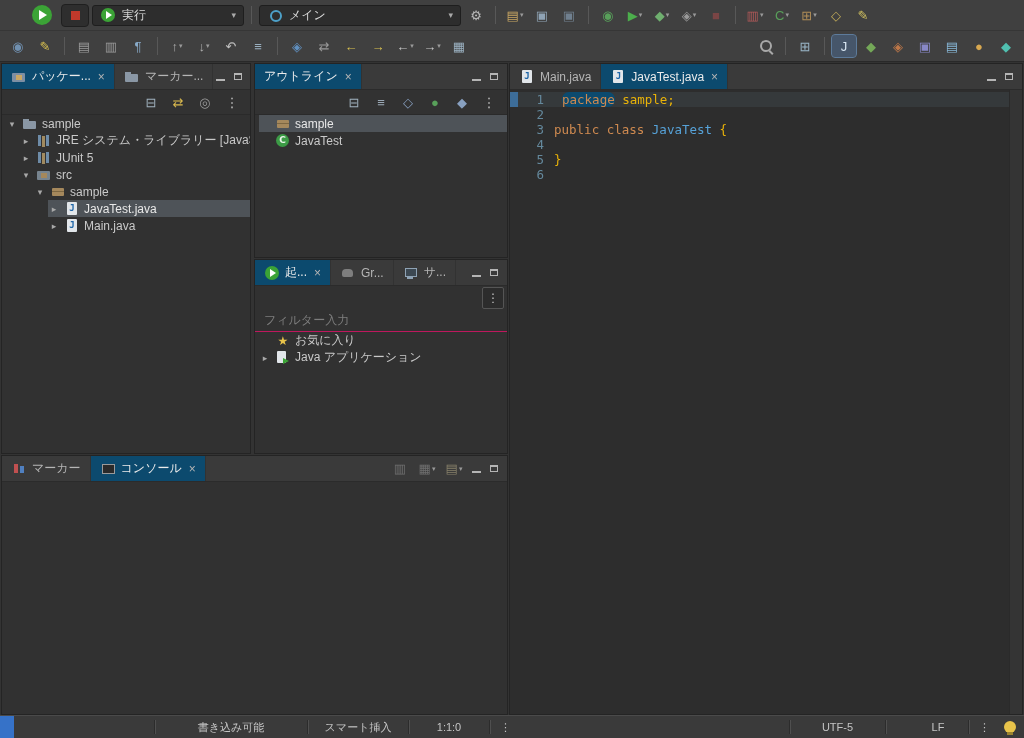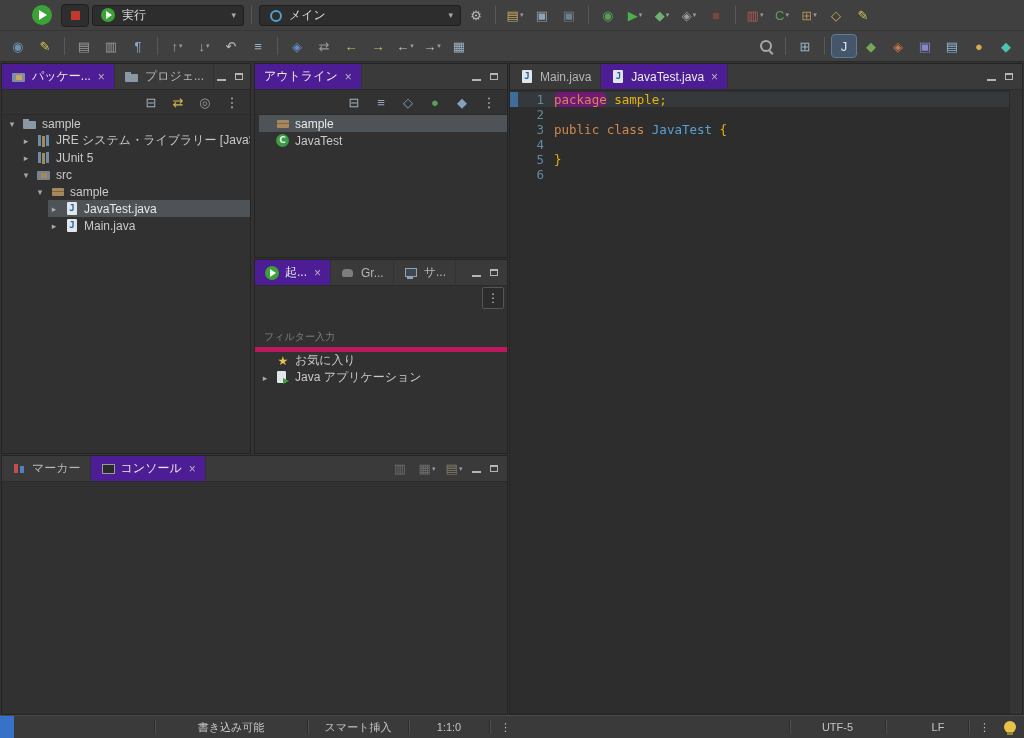--- a/index.html
+++ b/index.html
@@ -59,53 +59,53 @@
   
   .panel{position:absolute;background:#313131;border:1px solid #242424;box-sizing:border-box;overflow:hidden;}
   #pkg{left:1px;top:63px;width:250px;height:391px;}
   #outline{left:254px;top:63px;width:254px;height:195px;}
   #launch{left:254px;top:259px;width:254px;height:195px;}
   #console{left:1px;top:455px;width:507px;height:260px;}
   #editor{left:509px;top:63px;width:514px;height:652px;background:#2d2d2d;}
 
   .tabbar{height:25px;background:#3a3a3a;border-bottom:1px solid #2b2b2b;display:flex;align-items:stretch;}
   .tab{display:flex;align-items:center;gap:5px;padding:0 9px;font-size:12px;color:#b5b5b5;border-right:1px solid #323232;white-space:nowrap;}
-  .tab.active{background:#4c1d95;color:#ebebeb;}
+  .tab.active{background:#0c4a6e;color:#ebebeb;}
   .tclose{font-size:12px;color:#b0b0b0;margin-left:2px;}
   .wctrl{margin-left:auto;display:flex;align-items:center;gap:3px;padding-right:5px;}
   .wbtn{width:15px;height:14px;position:relative;display:inline-block;}
   .wbtn.min::before{content:"";position:absolute;left:3px;top:9px;width:9px;height:2px;background:#b5b5b5;}
   .wbtn.max::before{content:"";position:absolute;left:3px;top:3px;width:8px;height:7px;border:1px solid #b5b5b5;border-top-width:2px;box-sizing:border-box;}
 
   .viewbar{height:24px;display:flex;align-items:center;justify-content:flex-end;gap:7px;padding:0 6px;background:#323232;border-bottom:1px solid #2a2a2a;font-size:12px;}
 
   .trow{height:17px;display:flex;align-items:center;font-size:12px;color:#c9c9c9;white-space:nowrap;overflow:hidden;}
   .tinner{display:flex;align-items:center;gap:4px;flex:1;height:100%;}
   .trow.sel .tinner{background:#4e5358;color:#e8e8e8;}
   .tarrow{width:12px;flex:0 0 12px;text-align:center;color:#a8a8a8;font-size:9px;}
   .tlabel{padding-right:5px;}
 
   .lstrip{height:24px;display:flex;align-items:center;justify-content:flex-end;padding:0 3px;}
   .menubox{width:20px;height:20px;background:#2c2c2c;border:1px solid #555;border-radius:2px;display:flex;align-items:center;justify-content:center;font-size:12px;}
-  .filter{height:21px;display:flex;align-items:center;padding:0 9px;border-bottom:5px solid #be185d;color:#7d7d7d;font-size:10px;margin-top:16px;}
+  .filter{height:21px;display:flex;align-items:center;padding:0 9px;border-bottom:1px solid #be185d;color:#7d7d7d;font-size:12px;}
   .cmsg{padding:7px 6px;font-size:12px;color:#cfcfcf;}
 
   
   .ebody{position:relative;padding-top:2px;height:100%;}
   .oruler{position:absolute;right:0;top:26px;bottom:0;width:12px;background:#343434;border-left:1px solid #2a2a2a;}
   .cline{display:flex;height:15px;line-height:15px;font:12.5px/15px "DejaVu Sans Mono",monospace;}
   .cline.current{background:#35393b;}
   .cann{width:8px;flex:0 0 8px;}
   .cann.marked{background:#3d6d99;}
   .cnum{width:26px;flex:0 0 26px;text-align:right;padding-right:10px;color:#64889c;}
   .csrc{white-space:pre;}
   .tok-kw{color:#cf8a50;}
   .tok-cls{color:#56a2d8;}
   .tok-plain{color:#eab308;}
-  .occ{background:#701a75;border-radius:7px;}
+  .occ{background:#0c4a6e;border-radius:7px;margin-left:8px;}
 
   
   .statusbar{position:absolute;left:0;top:715px;width:1024px;height:23px;background:#3a3a3a;border-top:1px solid #4a4a4a;display:flex;align-items:center;font-size:11px;color:#c5c5c5;box-sizing:border-box;}
   .sb-accent{width:14px;height:100%;background:#3672c8;flex:0 0 14px;}
   .sbseg{display:flex;align-items:center;justify-content:center;height:100%;}
   .sbsep{width:1px;height:14px;background:#2c2c2c;box-shadow:1px 0 0 #4f4f4f;flex:0 0 1px;}
   .sbdots{color:#8a8a8a;font-size:11px;margin:0 10px;}
 </style>
 </head>
 <body>
@@ -274,21 +274,21 @@
 
   <div class="panel" id="pkg">
     <div class="tabbar">
       <div class="tab active">
         <span class="icon16 i-package-explorer"></span>
         <span>パッケー...</span>
         <span class="tclose" style="color: rgb(181, 181, 181);">×</span>
       </div>
       <div class="tab">
         <span class="icon16 i-project-explorer"></span>
-        <span>プロジェ...</span>
+        <span>マーカー...</span>
       </div>
       <span class="wctrl">
         <span class="wbtn min"></span>
         <span class="wbtn max"></span>
       </span>
     </div>
     <div class="viewbar">
       <span class="strip">
           <span class="tbi">
             <span style="color: rgb(159, 176, 189);">⊟</span>

